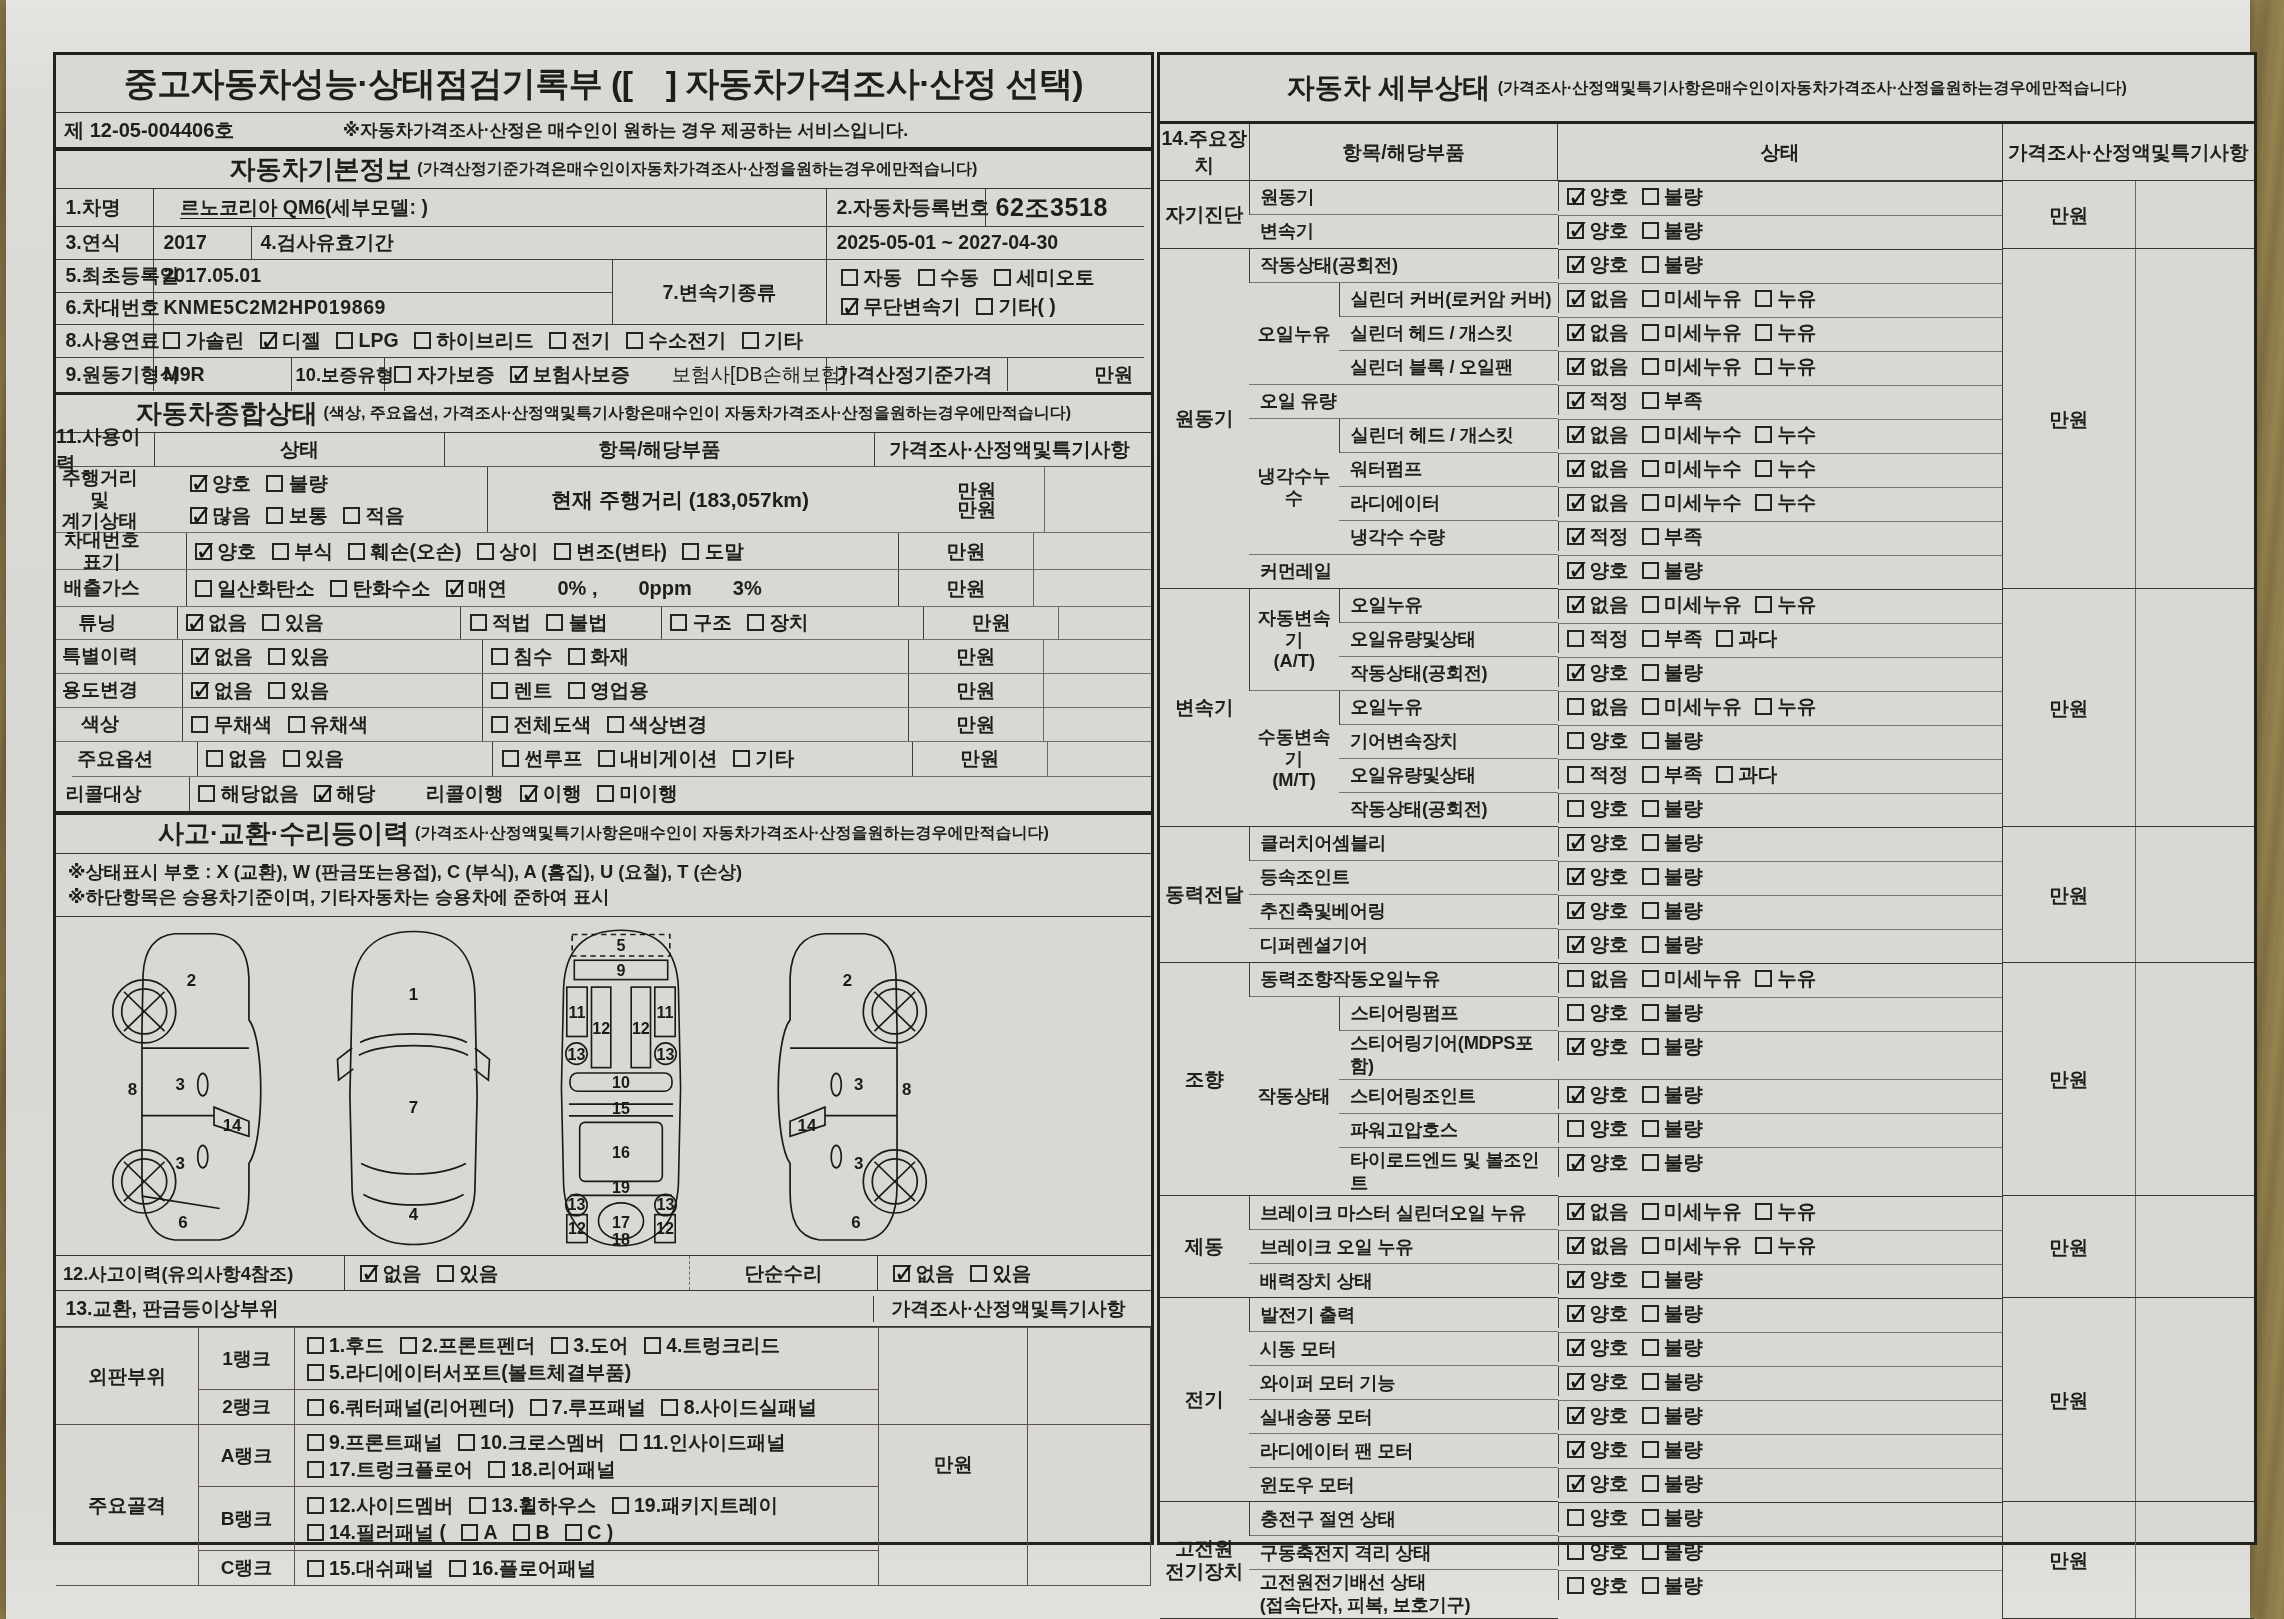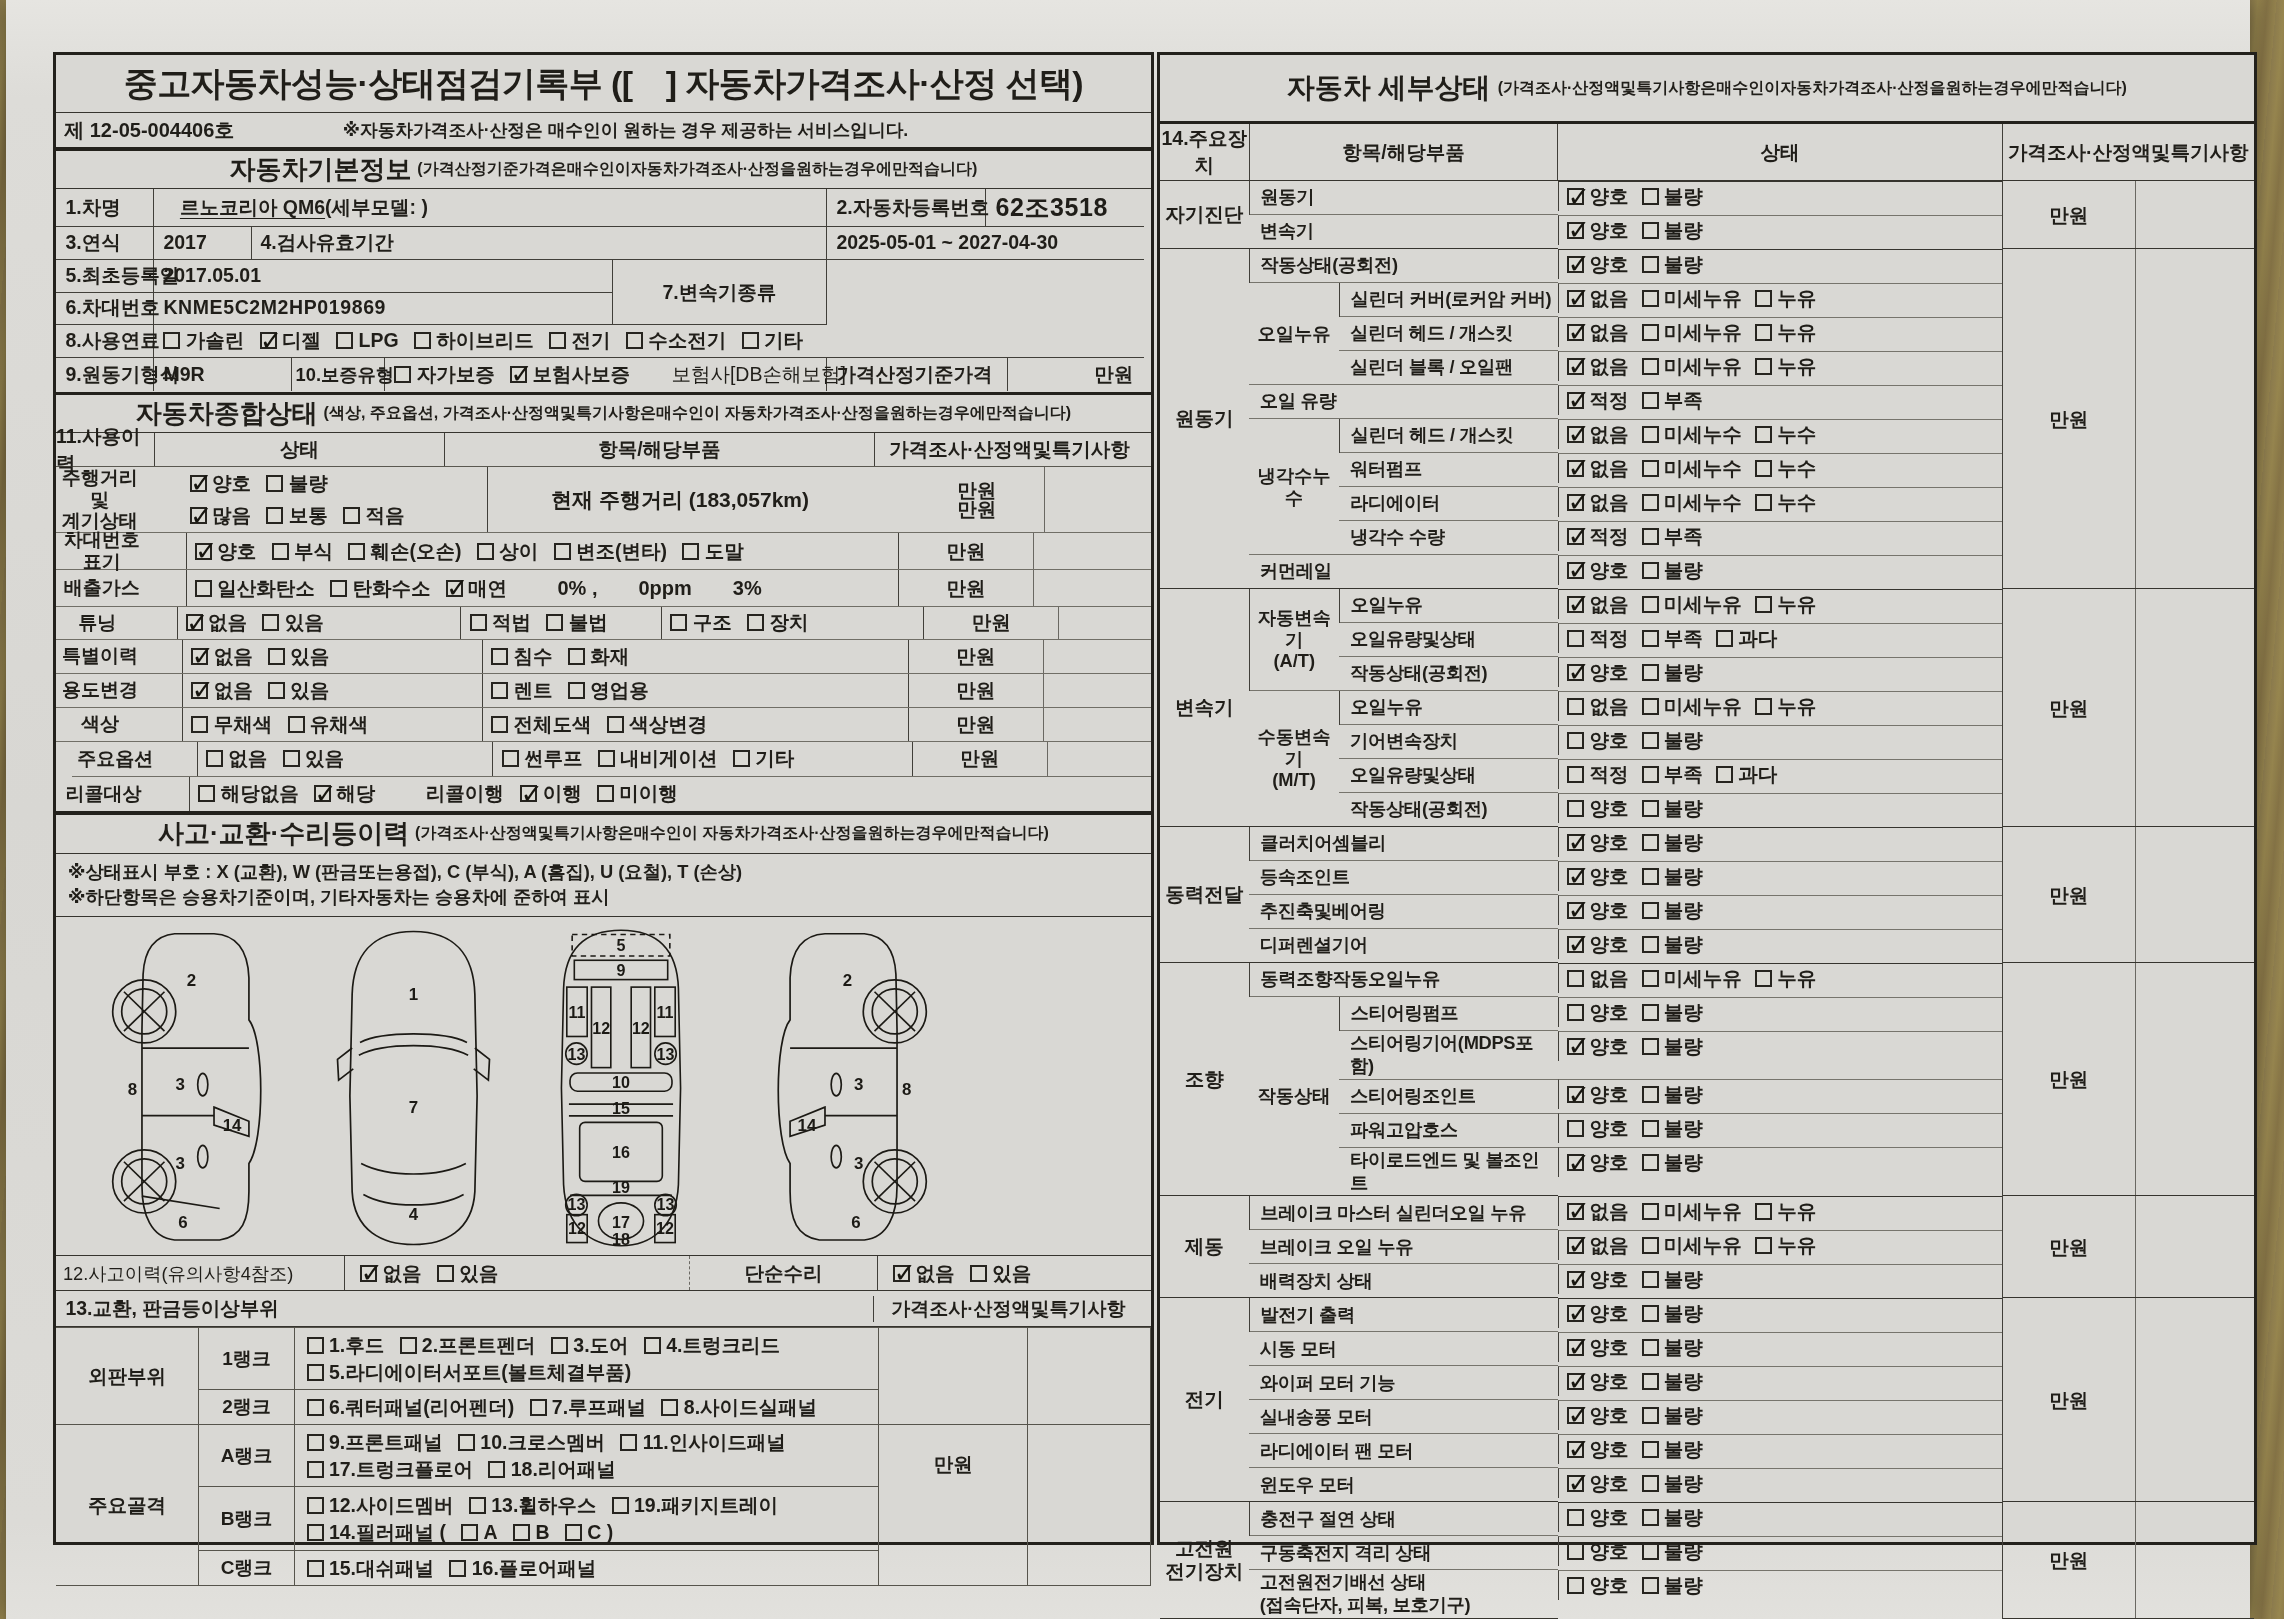--- a/index.html
+++ b/index.html
@@ -77,21 +77,21 @@
   
   .legend{border-bottom:1.8px solid #36342e;padding:5.9px 0 7px 11.8px;}
   .legend div{font-size:18.3px;font-weight:700;line-height:25px;}
   .diagrams{height:338px;border-bottom:1.8px solid #36342e;position:relative;}
   .diagrams svg{position:absolute;top:9.5px;}
   .dg text{font-size:30px;font-weight:700;fill:#1c1a15;text-anchor:middle;}
   .dg path,.dg rect,.dg circle,.dg ellipse,.dg line{fill:none;stroke:#1c1a15;stroke-width:3;}
   .dg .dash{stroke-dasharray:10 8;}
   .r12{display:flex;height:34px;border-bottom:1.8px solid #36342e;align-items:center;}
   .r12>div{box-sizing:border-box;display:flex;align-items:center;height:100%;}
-  .r12 .a{width:288px;font-size:18.3px;font-weight:400;padding-left:7px;white-space:nowrap;}
+  .r12 .a{width:288px;font-size:18.3px;font-weight:700;padding-left:7px;white-space:nowrap;}
   .r12 .b{width:345px;border-left:1.8px solid #413f39;padding-left:15.4px;}
   .r12 .c{width:188px;border-left:1.2px dashed #6a6862;justify-content:center;font-size:19.5px;font-weight:700;}
   .r12 .d{flex:1;border-left:1.8px solid #413f39;padding-left:15.4px;}
   .r13{display:flex;height:35px;border-bottom:1.8px solid #36342e;align-items:center;}
   .r13 .a{width:817px;font-size:19.5px;font-weight:700;padding-left:9.5px;box-sizing:border-box;}
   .r13 .b{width:270px;text-align:center;font-size:19px;font-weight:700;border-left:1.8px solid #413f39;box-sizing:border-box;}
   .acctable{border-collapse:collapse;width:100%;}
   .acctable td{border:1.2px solid #56544c;box-sizing:border-box;vertical-align:middle;}
   .acctable td.gl{border-left:none;text-align:center;font-size:19.5px;font-weight:700;}
   .acctable td.rk{text-align:center;font-size:19px;font-weight:700;}
@@ -153,20 +153,46 @@
       <div class="bcell noR regno" style="left:930px;top:0;width:158px;height:38px;">62조3518</div>
 
       <div class="bcell" style="left:0;top:38px;width:98px;height:32.5px;">3.연식</div>
       <div class="bcell" style="left:98px;top:38px;width:98px;height:32.5px;">2017</div>
       <div class="bcell" style="left:195px;top:38px;width:576px;height:32.5px;">4.검사유효기간</div>
       <div class="bcell noR" style="left:771px;top:38px;width:317px;height:32.5px;">2025-05-01 ~ 2027-04-30</div>
 
       <div class="bcell" style="left:0;top:71px;width:98px;height:32.5px;">5.최초등록일</div>
       <div class="bcell" style="left:98px;top:71px;width:459px;height:32.5px;">2017.05.01</div>
       <div class="bcell" style="left:557px;top:71px;width:214px;height:65px;justify-content:center;padding-left:0;">7.변속기종류</div>
+      <div class="bcell noR twoline" style="left:771px;top:71px;width:317px;height:65px;">
+        <span class="ln checks">
+            <span class="cb">
+              <i class="bx"></i>
+              <span class="cl">자동</span>
+            </span>
+            <span class="cb">
+              <i class="bx"></i>
+              <span class="cl">수동</span>
+            </span>
+            <span class="cb">
+              <i class="bx"></i>
+              <span class="cl">세미오토</span>
+            </span>
+          </span>
+        <span class="ln checks">
+            <span class="cb">
+              <i class="bx ck"></i>
+              <span class="cl">무단변속기</span>
+            </span>
+            <span class="cb">
+              <i class="bx"></i>
+              <span class="cl">기타( )</span>
+            </span>
+          </span>
+      </div>
 
       <div class="bcell" style="left:0;top:103px;width:98px;height:32.5px;">6.차대번호</div>
       <div class="bcell" style="left:98px;top:103px;width:459px;height:32.5px;letter-spacing:0.6px;">KNME5C2M2HP019869</div>
 
       <div class="bcell" style="left:0;top:136px;width:98px;height:32.5px;">8.사용연료</div>
       <div class="bcell noR checks" style="left:98px;top:136px;width:990px;height:32.5px;">
           <span class="cb">
             <i class="bx"></i>
             <span class="cl">가솔린</span>
           </span>

